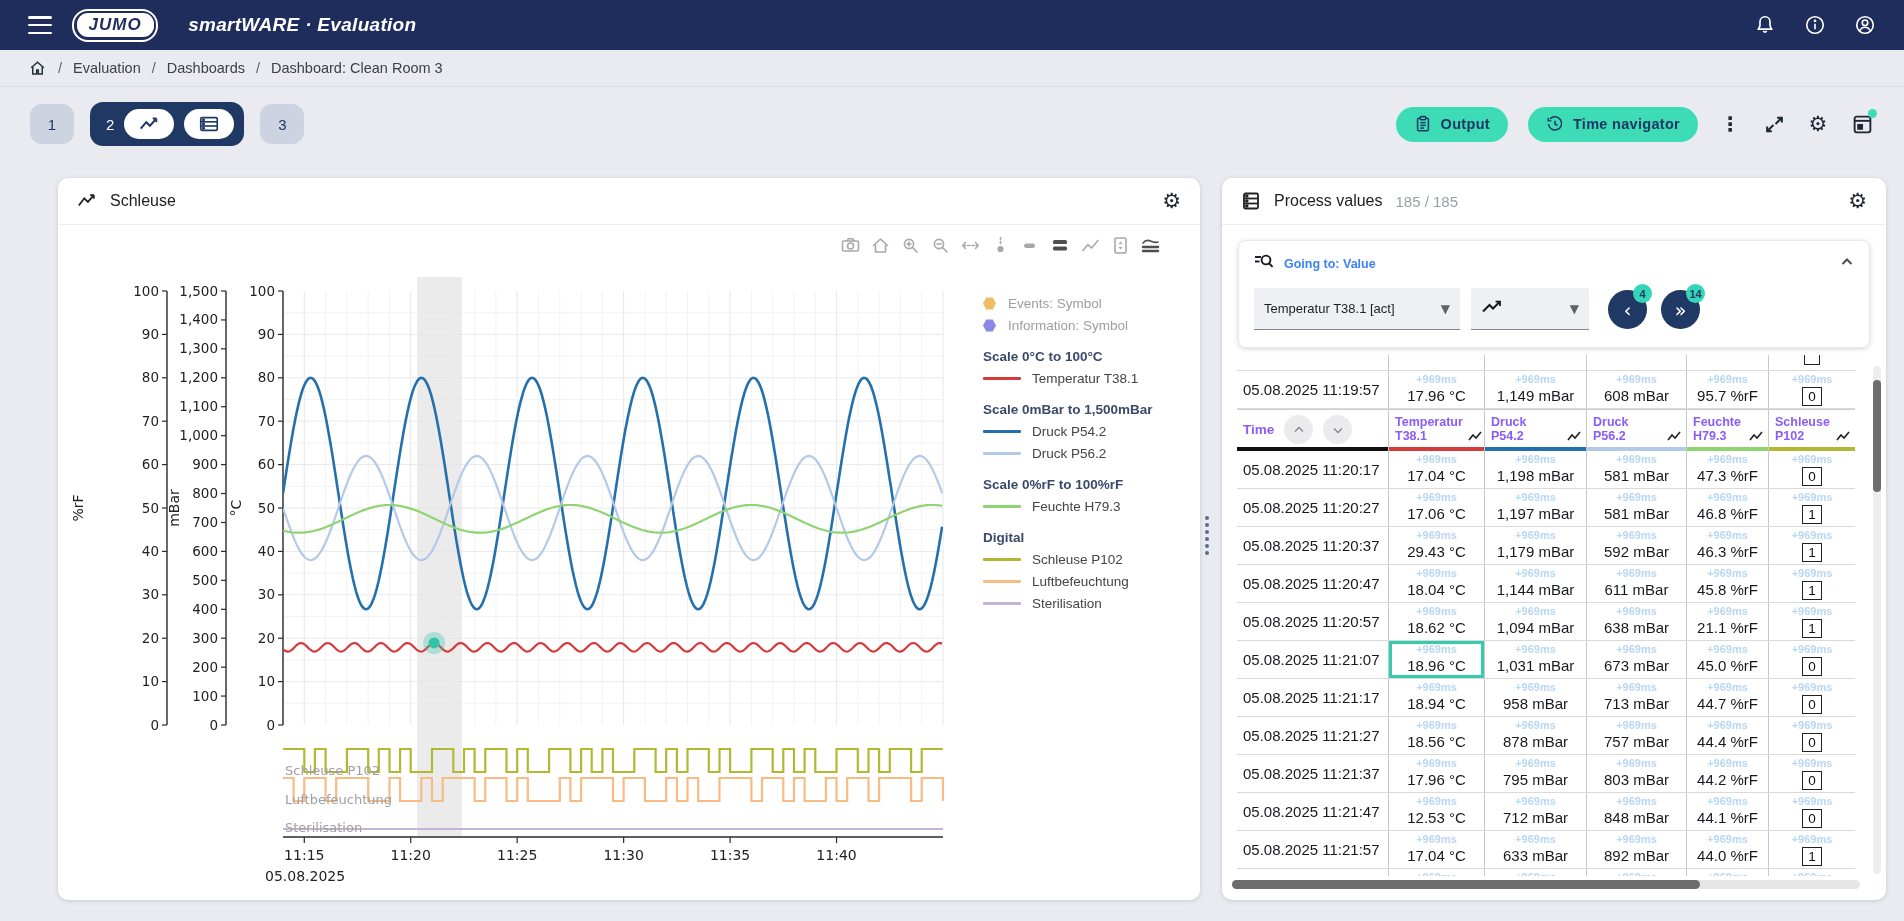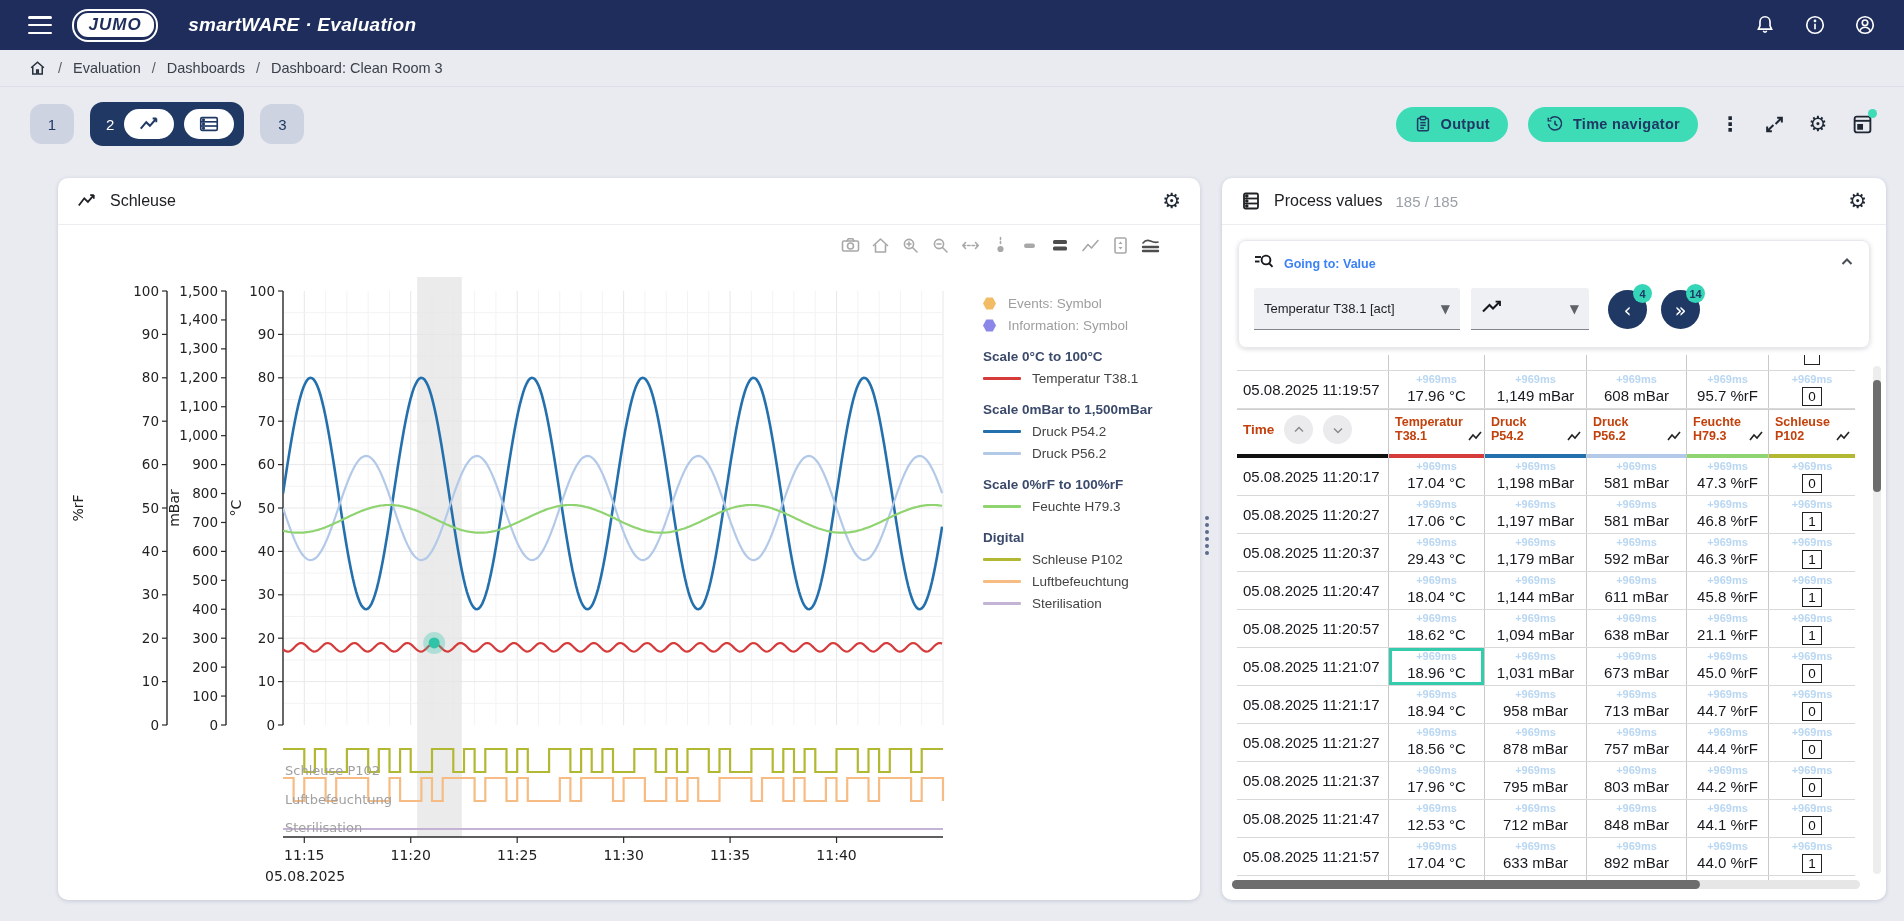--- a/index.html
+++ b/index.html
@@ -93,21 +93,21 @@
   .ms{font-size:11px;line-height:13px;color:#b9d7f2;font-weight:bold}
   .val{font-size:15px;line-height:19px;color:#17191d;font-weight:500;white-space:nowrap}
   .dbox{border:1.5px solid #222;padding:0 5px;font-size:13.5px;line-height:17px;color:#111;margin-top:1px}
   .data-row{height:38px}
   .hlcell{box-shadow:inset 0 0 0 3px #35ccae}
   .part-top{height:16px;overflow:hidden;position:relative}
   .part-top .dbox{transform:translateY(-12px)}
   .part-bot{height:7px;overflow:hidden;border-bottom:none}
   .thead{display:flex;border-top:1px solid #cfcfcf}
   .th{display:flex;flex-direction:column;justify-content:space-between}
-  .th-inner{display:flex;align-items:flex-end;gap:5px;padding:5px 4px 10px 6px;font-size:12.5px;font-weight:bold;color:#c2410c;line-height:14px}
+  .th-inner{display:flex;align-items:flex-end;gap:5px;padding:5px 4px 3px 6px;font-size:12.5px;font-weight:bold;color:#8b5cf6;line-height:14px}
   .th-inner svg{width:15px;height:11px;flex:none;margin-bottom:1px}
   .cbar{height:4px;width:100%}
   .time-th .th-inner{align-items:center;gap:10px;font-size:13.5px}
   .sortcircle{width:29px;height:29px;border-radius:50%;background:#ebebed;display:flex;align-items:center;justify-content:center;cursor:pointer}
   .sortcircle svg{width:12px;height:8px;margin:0}
   
   .vscroll{position:absolute;right:5px;top:188px;width:8px;height:508px;background:#ededed;border-radius:4px}
   .vthumb{position:absolute;left:0;top:14px;width:8px;height:112px;background:#6d6d6d;border-radius:4px;cursor:pointer}
   .hscroll{position:absolute;left:10px;bottom:11px;width:628px;height:9px;background:#e6e6e6;border-radius:5px}
   .hthumb{position:absolute;left:0;top:0;width:468px;height:9px;background:#6d6d6d;border-radius:5px;cursor:pointer}

